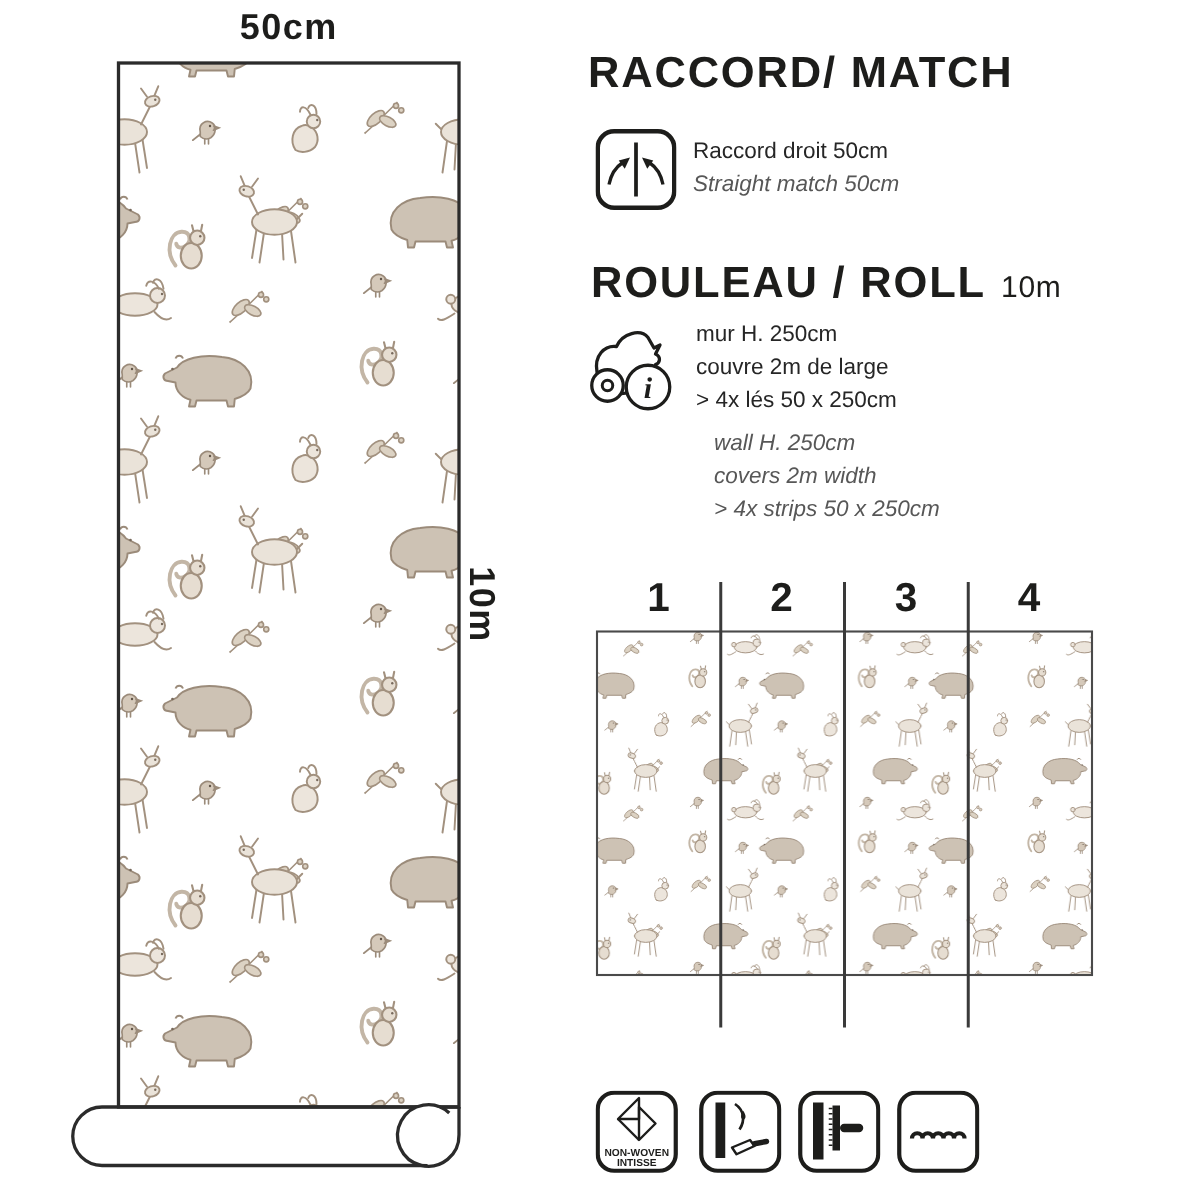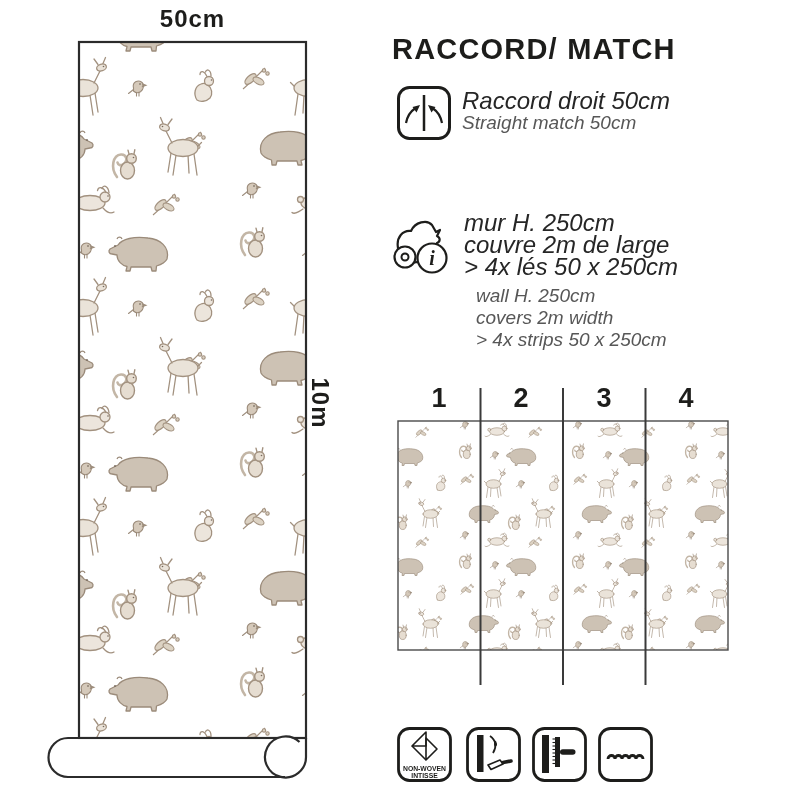--- a/index.html
+++ b/index.html
@@ -8,22 +8,22 @@
   .abs{position:absolute;}
   .bg-svg{position:absolute;left:0;top:0;pointer-events:none;}
   .dim-label{font-size:24px;font-weight:700;letter-spacing:1px;color:#1d1d1b;}
   .w-label{left:79px;top:5px;width:227px;text-align:center;}
   .l-label{left:284px;top:388px;width:70px;height:30px;text-align:center;
            transform:rotate(90deg);transform-origin:center;}
   .sec-title{font-size:29px;font-weight:700;letter-spacing:1.2px;color:#1d1d1b;white-space:nowrap;text-align:right;}
   .sec-title .size{font-size:20px;font-weight:500;letter-spacing:0.5px;margin-left:10px;}
   .match-title{left:392px;top:33px;}
   .roll-title{left:394px;top:173px;}
-  .txt-fr{font-size:24px;color:#262626;line-height:22px;white-space:nowrap;font-style:italic;}
-  .txt-en{font-size:19px;color:#575757;font-style:italic;line-height:22px;white-space:nowrap;}
+  .txt-fr{font-size:15px;color:#262626;line-height:22px;white-space:nowrap;}
+  .txt-en{font-size:15px;color:#575757;font-style:italic;line-height:22px;white-space:nowrap;}
   .block-fr{line-height:19.5px;}
   .block-en{line-height:20px;margin-left:12px;}
   .match-text{left:462px;top:90px;}
   .roll-fr{left:464px;top:212px;}
   .roll-en{left:464px;top:285px;}
   .strip-num{font-size:27px;font-weight:700;width:40px;text-align:center;top:383px;color:#1d1d1b;}
   .icon-box{position:absolute;}
 </style>
 </head>
 <body>
@@ -151,20 +151,23 @@
     <polygon points="23,19 15.5,21 19.5,26.5" fill="#1d1d1b"></polygon>
     <path d="M45,37 Q43,27 36,22.5" fill="none" stroke="#1d1d1b" stroke-width="2.2"></path>
     <polygon points="31,19 38.5,21 34.5,26.5" fill="#1d1d1b"></polygon>
   </svg>
 
   <div class="abs match-text">
     <div class="txt-fr">Raccord droit 50cm</div>
     <div class="txt-en">Straight match 50cm</div>
   </div>
 
+  <div class="abs sec-title roll-title">
+    <span>ROULEAU / ROLL</span><span class="size">10m</span>
+  </div>
 
   <svg class="icon-box" style="left:392px;top:217px;" width="66" height="60" viewBox="0 0 66 60">
     <path d="M6,31 C4,20 11,13 19,14 C23,5 35,2 40,8 L44,15 L48,13 L45,19 C49,21 48,25 45,26
              C47,34 43,41 36,43 C27,46 16,46 12,44 Z" fill="#ffffff" stroke="#1d1d1b" stroke-width="2.2" stroke-linejoin="round"></path>
     <circle cx="13" cy="40" r="10.5" fill="#ffffff" stroke="#1d1d1b" stroke-width="2.2"></circle>
     <circle cx="13" cy="40" r="3.5" fill="#ffffff" stroke="#1d1d1b" stroke-width="2"></circle>
     <circle cx="40" cy="41" r="14.5" fill="#ffffff" stroke="#1d1d1b" stroke-width="2.2"></circle>
     <text x="40" y="48" text-anchor="middle" font-family="Liberation Serif, serif" font-style="italic" font-weight="700" font-size="20" fill="#1d1d1b">i</text>
   </svg>
 

